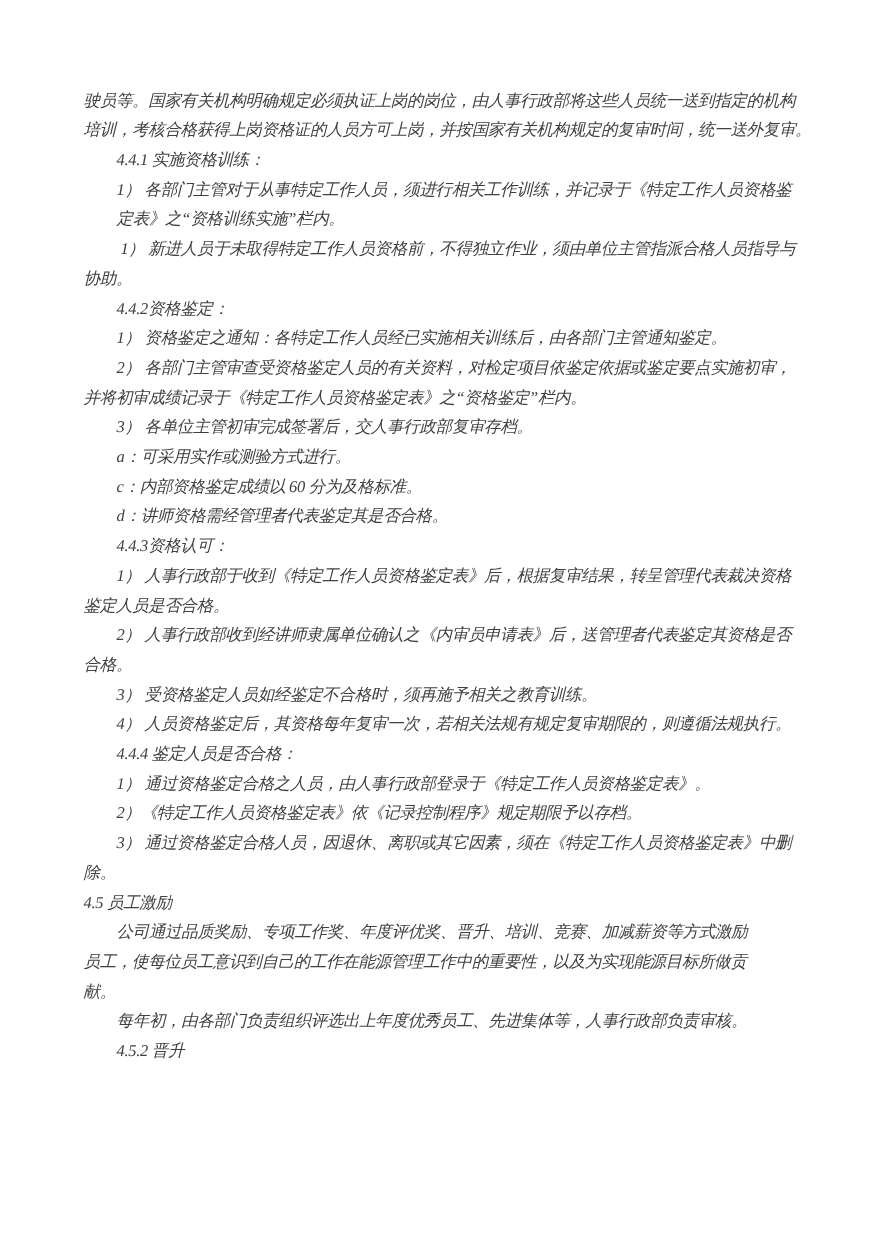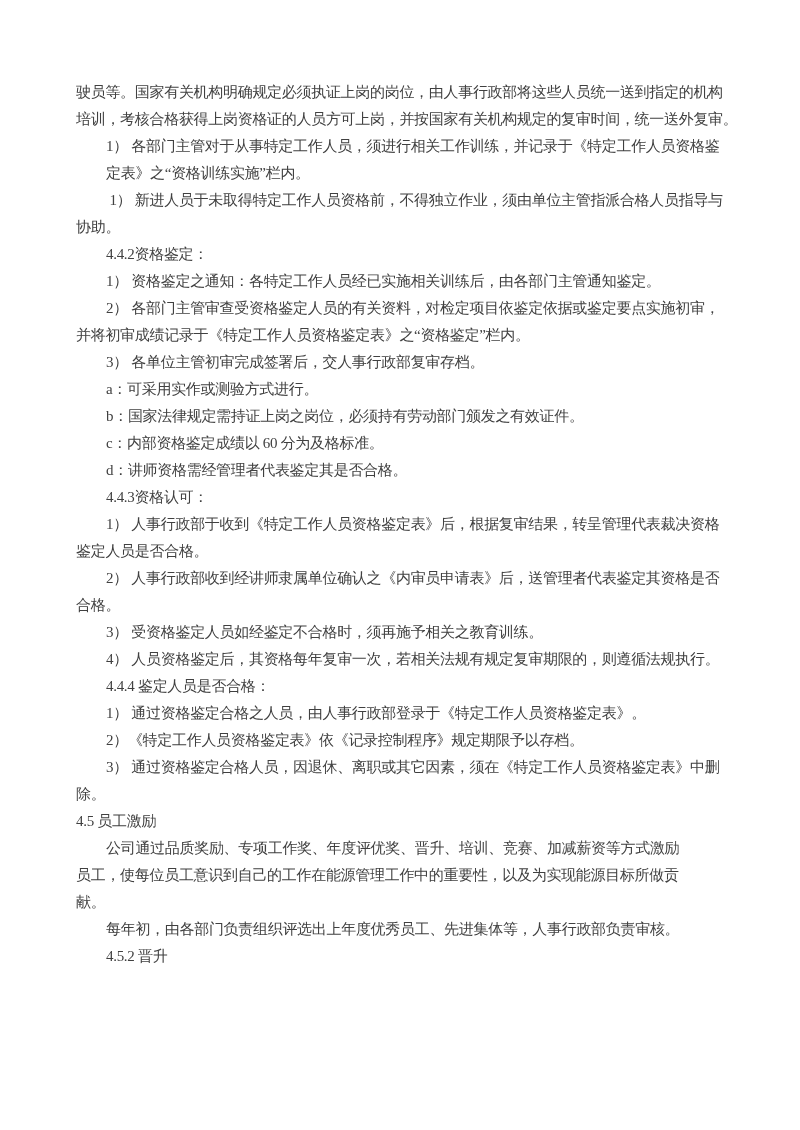--- a/index.html
+++ b/index.html
@@ -17,49 +17,50 @@
     position: relative;
     width: 800px;
     height: 1130px;
     background: #ffffff;
   }
   .textblock {
     position: absolute;
     left: 76px;
     top: 79px;
     width: 700px;
+    font-style: italic;
   }
   .line {
     height: 27px;
     line-height: 27px;
     font-size: 15px;
     letter-spacing: -0.3px;
     color: #404040;
     white-space: pre;
   }
   .ind1 { padding-left: 30px; }
 </style>
 </head>
 <body>
 
 <div class="page">
   <div class="textblock">
     <div class="line ind0">驶员等。国家有关机构明确规定必须执证上岗的岗位，由人事行政部将这些人员统一送到指定的机构</div>
     <div class="line ind0">培训，考核合格获得上岗资格证的人员方可上岗，并按国家有关机构规定的复审时间，统一送外复审。</div>
+    <div class="line ind1">4.4.1 实施资格训练：</div>
     <div class="line ind1">1） 各部门主管对于从事特定工作人员，须进行相关工作训练，并记录于《特定工作人员资格鉴</div>
     <div class="line ind1">定表》之“资格训练实施”栏内。</div>
     <div class="line ind1"> 1） 新进人员于未取得特定工作人员资格前，不得独立作业，须由单位主管指派合格人员指导与</div>
     <div class="line ind0">协助。</div>
     <div class="line ind1">4.4.2资格鉴定：</div>
     <div class="line ind1">1） 资格鉴定之通知：各特定工作人员经已实施相关训练后，由各部门主管通知鉴定。</div>
     <div class="line ind1">2） 各部门主管审查受资格鉴定人员的有关资料，对检定项目依鉴定依据或鉴定要点实施初审，</div>
     <div class="line ind0">并将初审成绩记录于《特定工作人员资格鉴定表》之“资格鉴定”栏内。</div>
     <div class="line ind1">3） 各单位主管初审完成签署后，交人事行政部复审存档。</div>
     <div class="line ind1">a：可采用实作或测验方式进行。</div>
-    <div class="line ind1">b：国家法律规定需持证上岗之岗位，必须持有劳动部门颁发之有效证件。</div>
     <div class="line ind1">c：内部资格鉴定成绩以 60 分为及格标准。</div>
     <div class="line ind1">d：讲师资格需经管理者代表鉴定其是否合格。</div>
     <div class="line ind1">4.4.3资格认可：</div>
     <div class="line ind1">1） 人事行政部于收到《特定工作人员资格鉴定表》后，根据复审结果，转呈管理代表裁决资格</div>
     <div class="line ind0">鉴定人员是否合格。</div>
     <div class="line ind1">2） 人事行政部收到经讲师隶属单位确认之《内审员申请表》后，送管理者代表鉴定其资格是否</div>
     <div class="line ind0">合格。</div>
     <div class="line ind1">3） 受资格鉴定人员如经鉴定不合格时，须再施予相关之教育训练。</div>
     <div class="line ind1">4） 人员资格鉴定后，其资格每年复审一次，若相关法规有规定复审期限的，则遵循法规执行。</div>
     <div class="line ind1">4.4.4 鉴定人员是否合格：</div>

